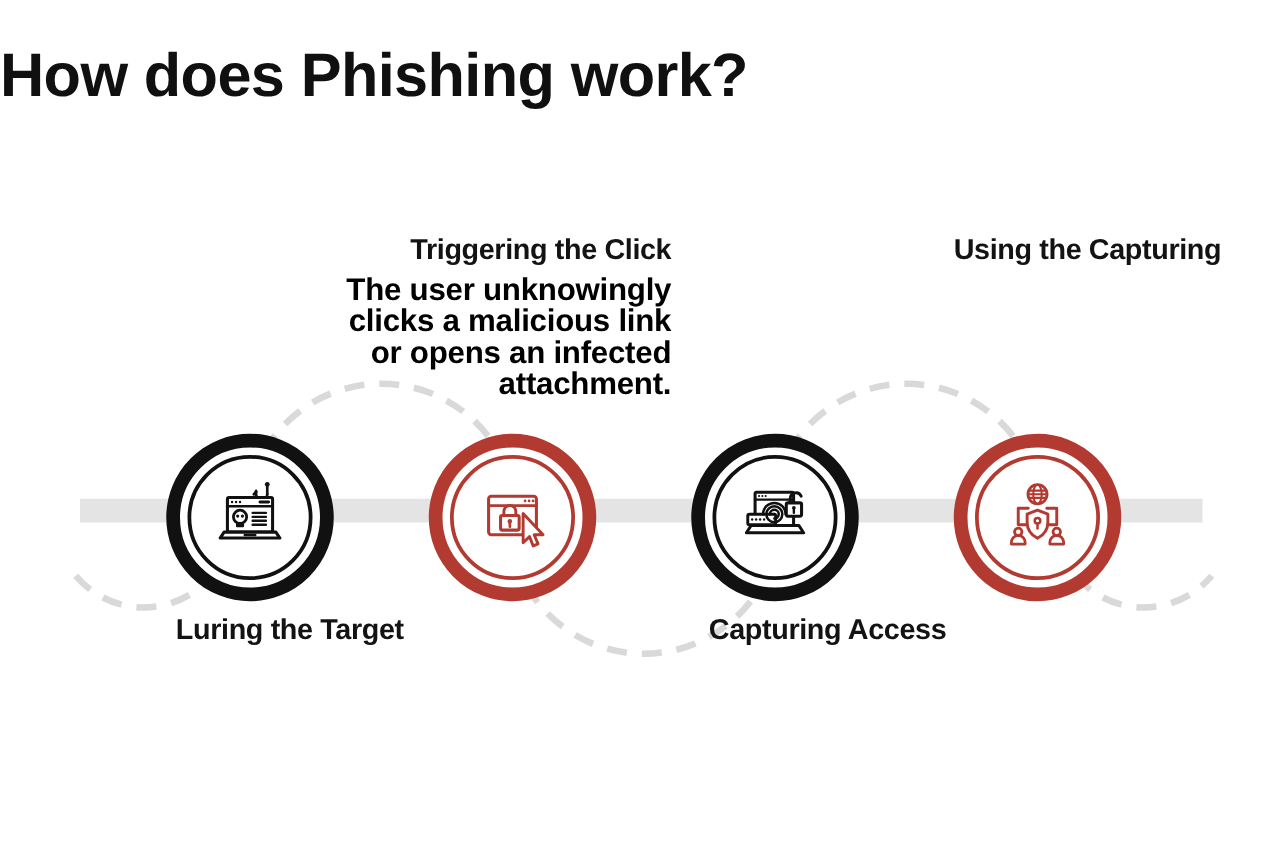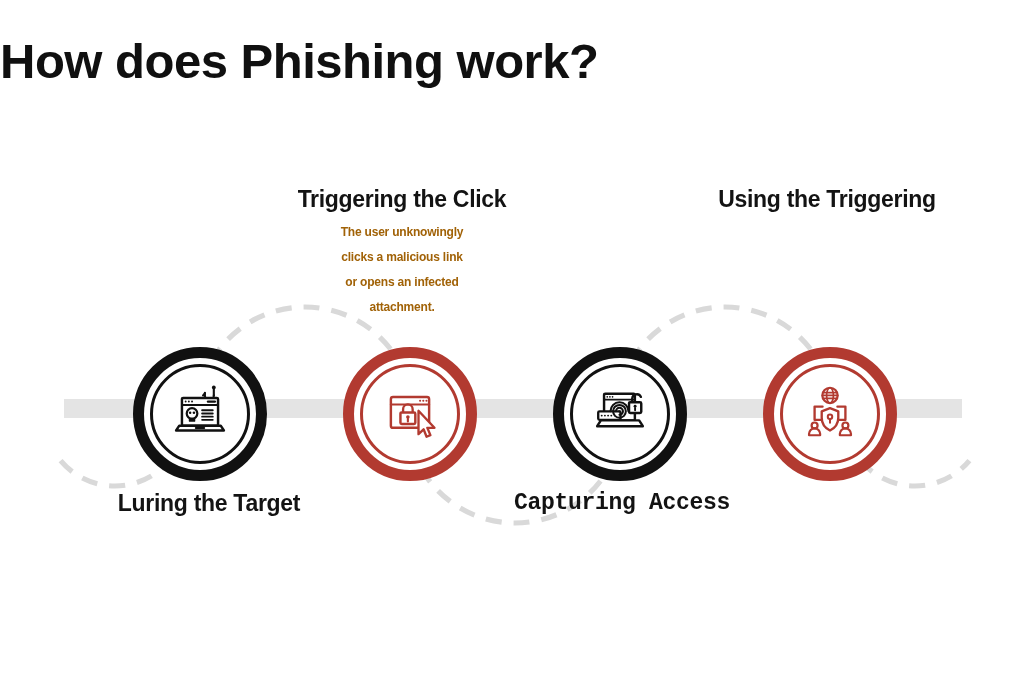--- a/index.html
+++ b/index.html
@@ -18,23 +18,23 @@
     position:absolute;width:134px;height:134px;border-radius:50%;
     background:#fff;box-sizing:border-box;border:11px solid var(--ink,#111);
     display:flex;align-items:center;justify-content:center;
   }
   .node.red{border-color:var(--red,#B23A30);}
   .inner-ring{
     width:100px;height:100px;border-radius:50%;box-sizing:border-box;
     border:3px solid var(--ink,#111);display:flex;align-items:center;justify-content:center;
   }
   .node.red .inner-ring{border-color:var(--red,#B23A30);}
-  .tb{position:absolute;text-align:center;}
+  .tb{position:absolute;text-align:right;}
   .tb h2{margin:0 0 7px 0;font-size:23px;font-weight:bold;letter-spacing:-0.3px;color:#131313;}
-  .tb p{margin:0;font-size:12px;font-weight:bold;letter-spacing:-0.2px;line-height:25px;color:#a16207;white-space:pre-line;}
+  .tb p{margin:0;font-size:25px;font-weight:bold;letter-spacing:-0.2px;line-height:25px;color:#000000;white-space:pre-line;}
   .ic{display:block;}
   .ic .ln{fill:none;stroke-linecap:round;stroke-linejoin:round;}
   .ic.black .ln{stroke:#111;}
   .ic.red .ln{stroke:var(--red,#B23A30);}
   .ic.black .fl{fill:#111;stroke:none;}
   .ic.red .fl{fill:var(--red,#B23A30);stroke:none;}
   .ic .wfill{fill:#fff;}
 </style>
 </head>
 <body>
@@ -130,33 +130,33 @@
         <circle class="ln" stroke-width="1.9" cx="32" cy="34.5" r="2.1"></circle>
         <path class="ln" stroke-width="1.9" d="M32 36.6 V 40.3"></path>
         <circle class="ln" stroke-width="2.1" cx="17.5" cy="42.8" r="2.8"></circle>
         <path class="ln" stroke-width="2.1" d="M12.3 52 v-1.3 a5.2 5.2 0 0 1 10.4 0 V 52 Z"></path>
         <circle class="ln" stroke-width="2.1" cx="46.5" cy="42.8" r="2.8"></circle>
         <path class="ln" stroke-width="2.1" d="M41.3 52 v-1.3 a5.2 5.2 0 0 1 10.4 0 V 52 Z"></path>
       </svg>
     </div>
   </div>
 
-  <div class="tb" style="left:79px;top:490px;width:260px;">
+  <div class="tb" style="left:63px;top:490px;width:260px;">
     <h2>Luring the Target</h2>
   </div>
 
   <div class="tb" style="left:267px;top:186px;width:270px;">
     <h2>Triggering the Click</h2>
     <p>The user unknowingly
 clicks a malicious link
 or opens an infected
 attachment.</p>
   </div>
 
-  <div class="tb" style="left:487px;top:490px;width:270px;font-family:Liberation Mono, monospace;">
+  <div class="tb" style="left:487px;top:490px;width:270px;">
     <h2>Capturing Access</h2>
   </div>
 
   <div class="tb" style="left:677px;top:186px;width:300px;">
-    <h2>Using the Triggering</h2>
+    <h2>Using the Capturing</h2>
   </div>
 
 </div>
 
 </body></html>

